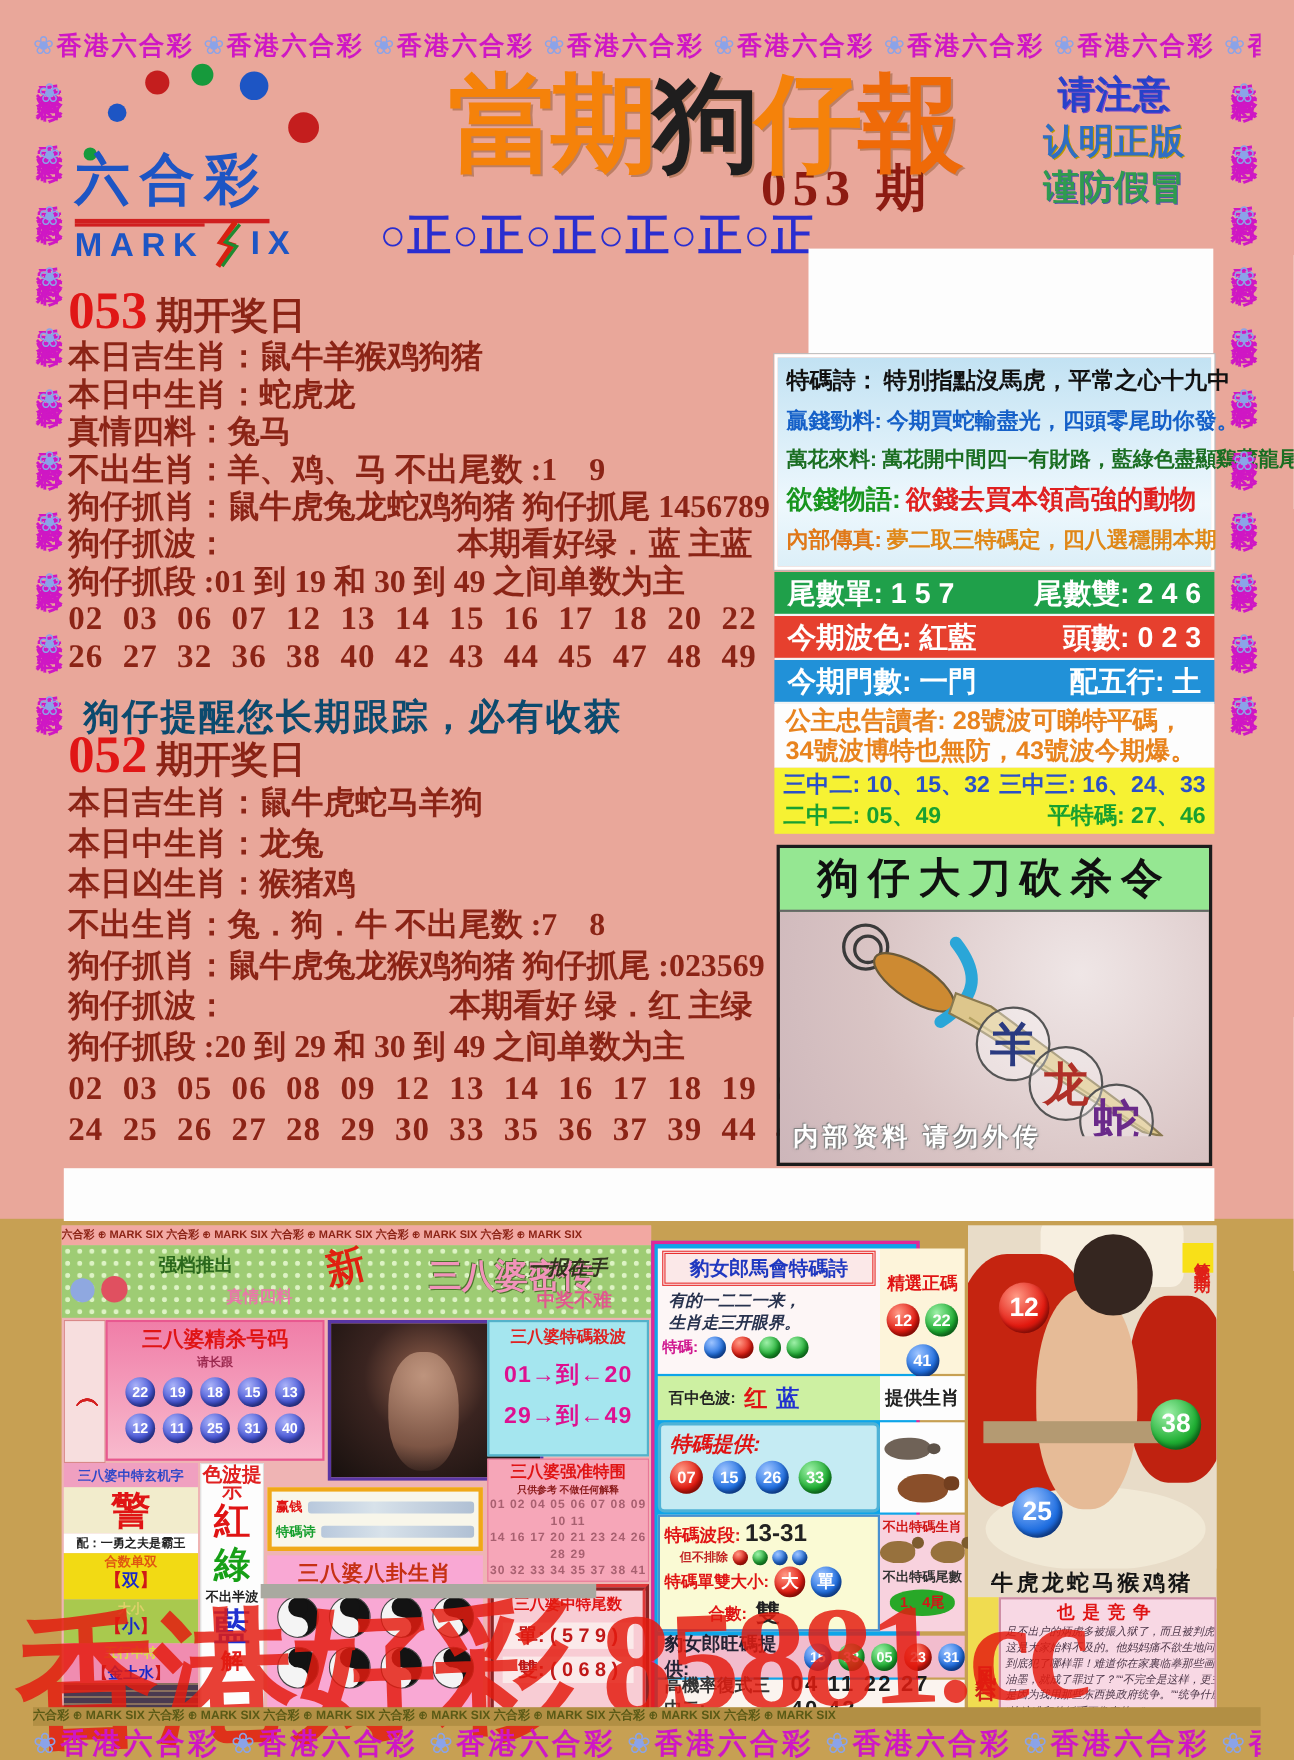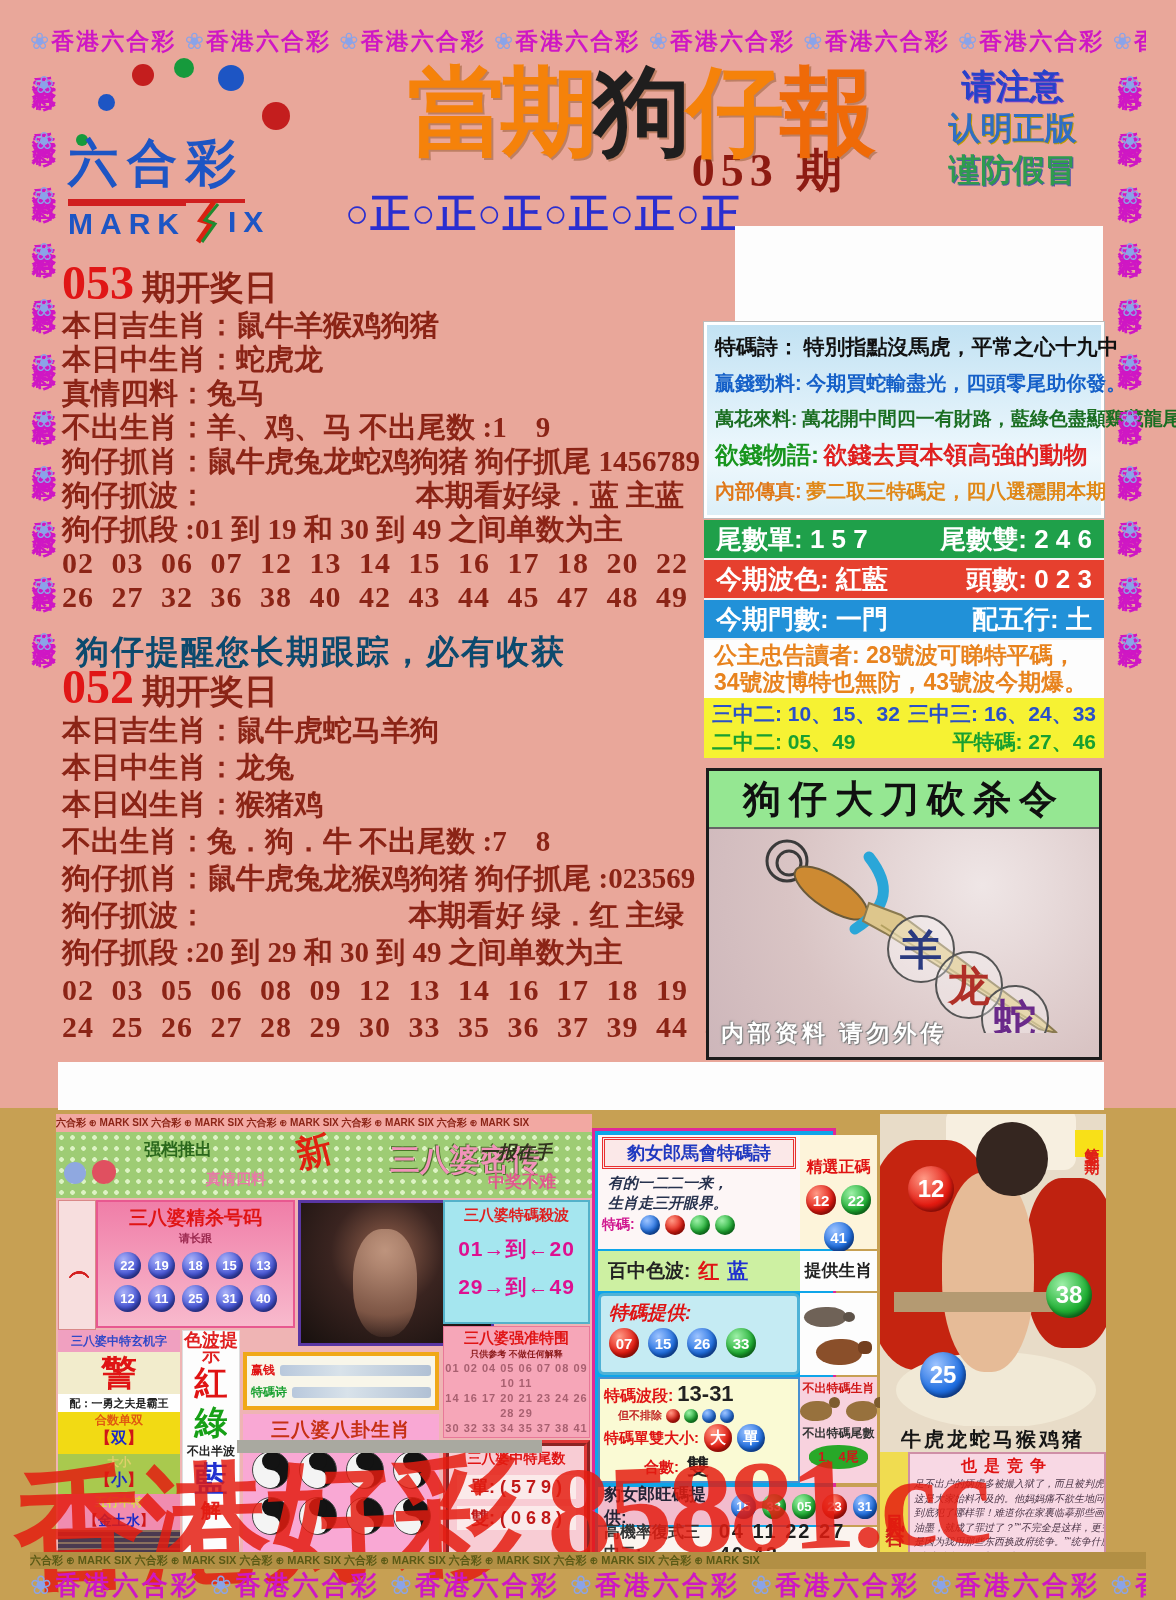--- a/index.html
+++ b/index.html
@@ -165,21 +165,21 @@
   #bm-poem .pt{border:3px double #e83030;background:#fbe8e8;color:#2038c0;font-size:18px;font-weight:bold;
                text-align:center;padding:1px 2px;white-space:nowrap;}
   #bm-poem .pl{font-size:15px;color:#27324e;font-style:italic;font-weight:bold;line-height:20px;margin-left:6px;}
   #bm-poem .ptm{display:flex;align-items:center;gap:5px;margin-top:2px;}
   #bm-poem .ptml{font-size:14px;font-weight:bold;color:#d01890;}
   #bm-jx{left:205px;top:4px;width:77px;height:114px;background:#fdf4da;text-align:center;}
   #bm-jx .jxt{font-size:16px;font-weight:bold;color:#e01414;margin-top:22px;text-align:center;}
   #bm-jx .jxr{display:flex;justify-content:center;gap:5px;margin-top:7px;}
   #bm-sebo{left:3px;top:120px;width:202px;height:40px;background:#cdf0a2;display:flex;align-items:center;
            gap:8px;padding-left:10px;font-weight:bold;}
-  #bm-sebo .lb{font-size:19px;color:#222;} #bm-sebo .rd{font-size:21px;color:#e01414;} #bm-sebo .bl{font-size:21px;color:#2030d0;}
+  #bm-sebo .lb{font-size:14px;color:#222;} #bm-sebo .rd{font-size:21px;color:#e01414;} #bm-sebo .bl{font-size:21px;color:#2030d0;}
   #bm-sx{left:205px;top:120px;width:77px;height:40px;background:#fdfdfd;font-size:17px;font-weight:bold;
          color:#222;text-align:center;line-height:40px;}
   #bm-tt{left:3px;top:162px;width:202px;height:82px;background:#c5ebf3;border:3px solid #4fb2d6;border-radius:6px;}
   #bm-tt .ttl{font-size:19px;font-weight:bold;color:#e01414;font-style:italic;margin:4px 0 2px 8px;}
   #bm-tt .ttr{display:flex;gap:9px;margin-left:8px;}
   #bm-an{left:205px;top:162px;width:77px;height:82px;background:#fdfdfd;}
   #bm-bd{left:3px;top:246px;width:202px;height:106px;background:#fafad4;border:2px solid #4890d0;padding:2px 4px;}
   #bm-bd .r1{display:flex;align-items:baseline;gap:4px;}
   #bm-bd .bdl{font-size:16px;font-weight:bold;color:#e01414;}
   #bm-bd .bdv{font-size:22px;font-weight:bold;color:#222;}

